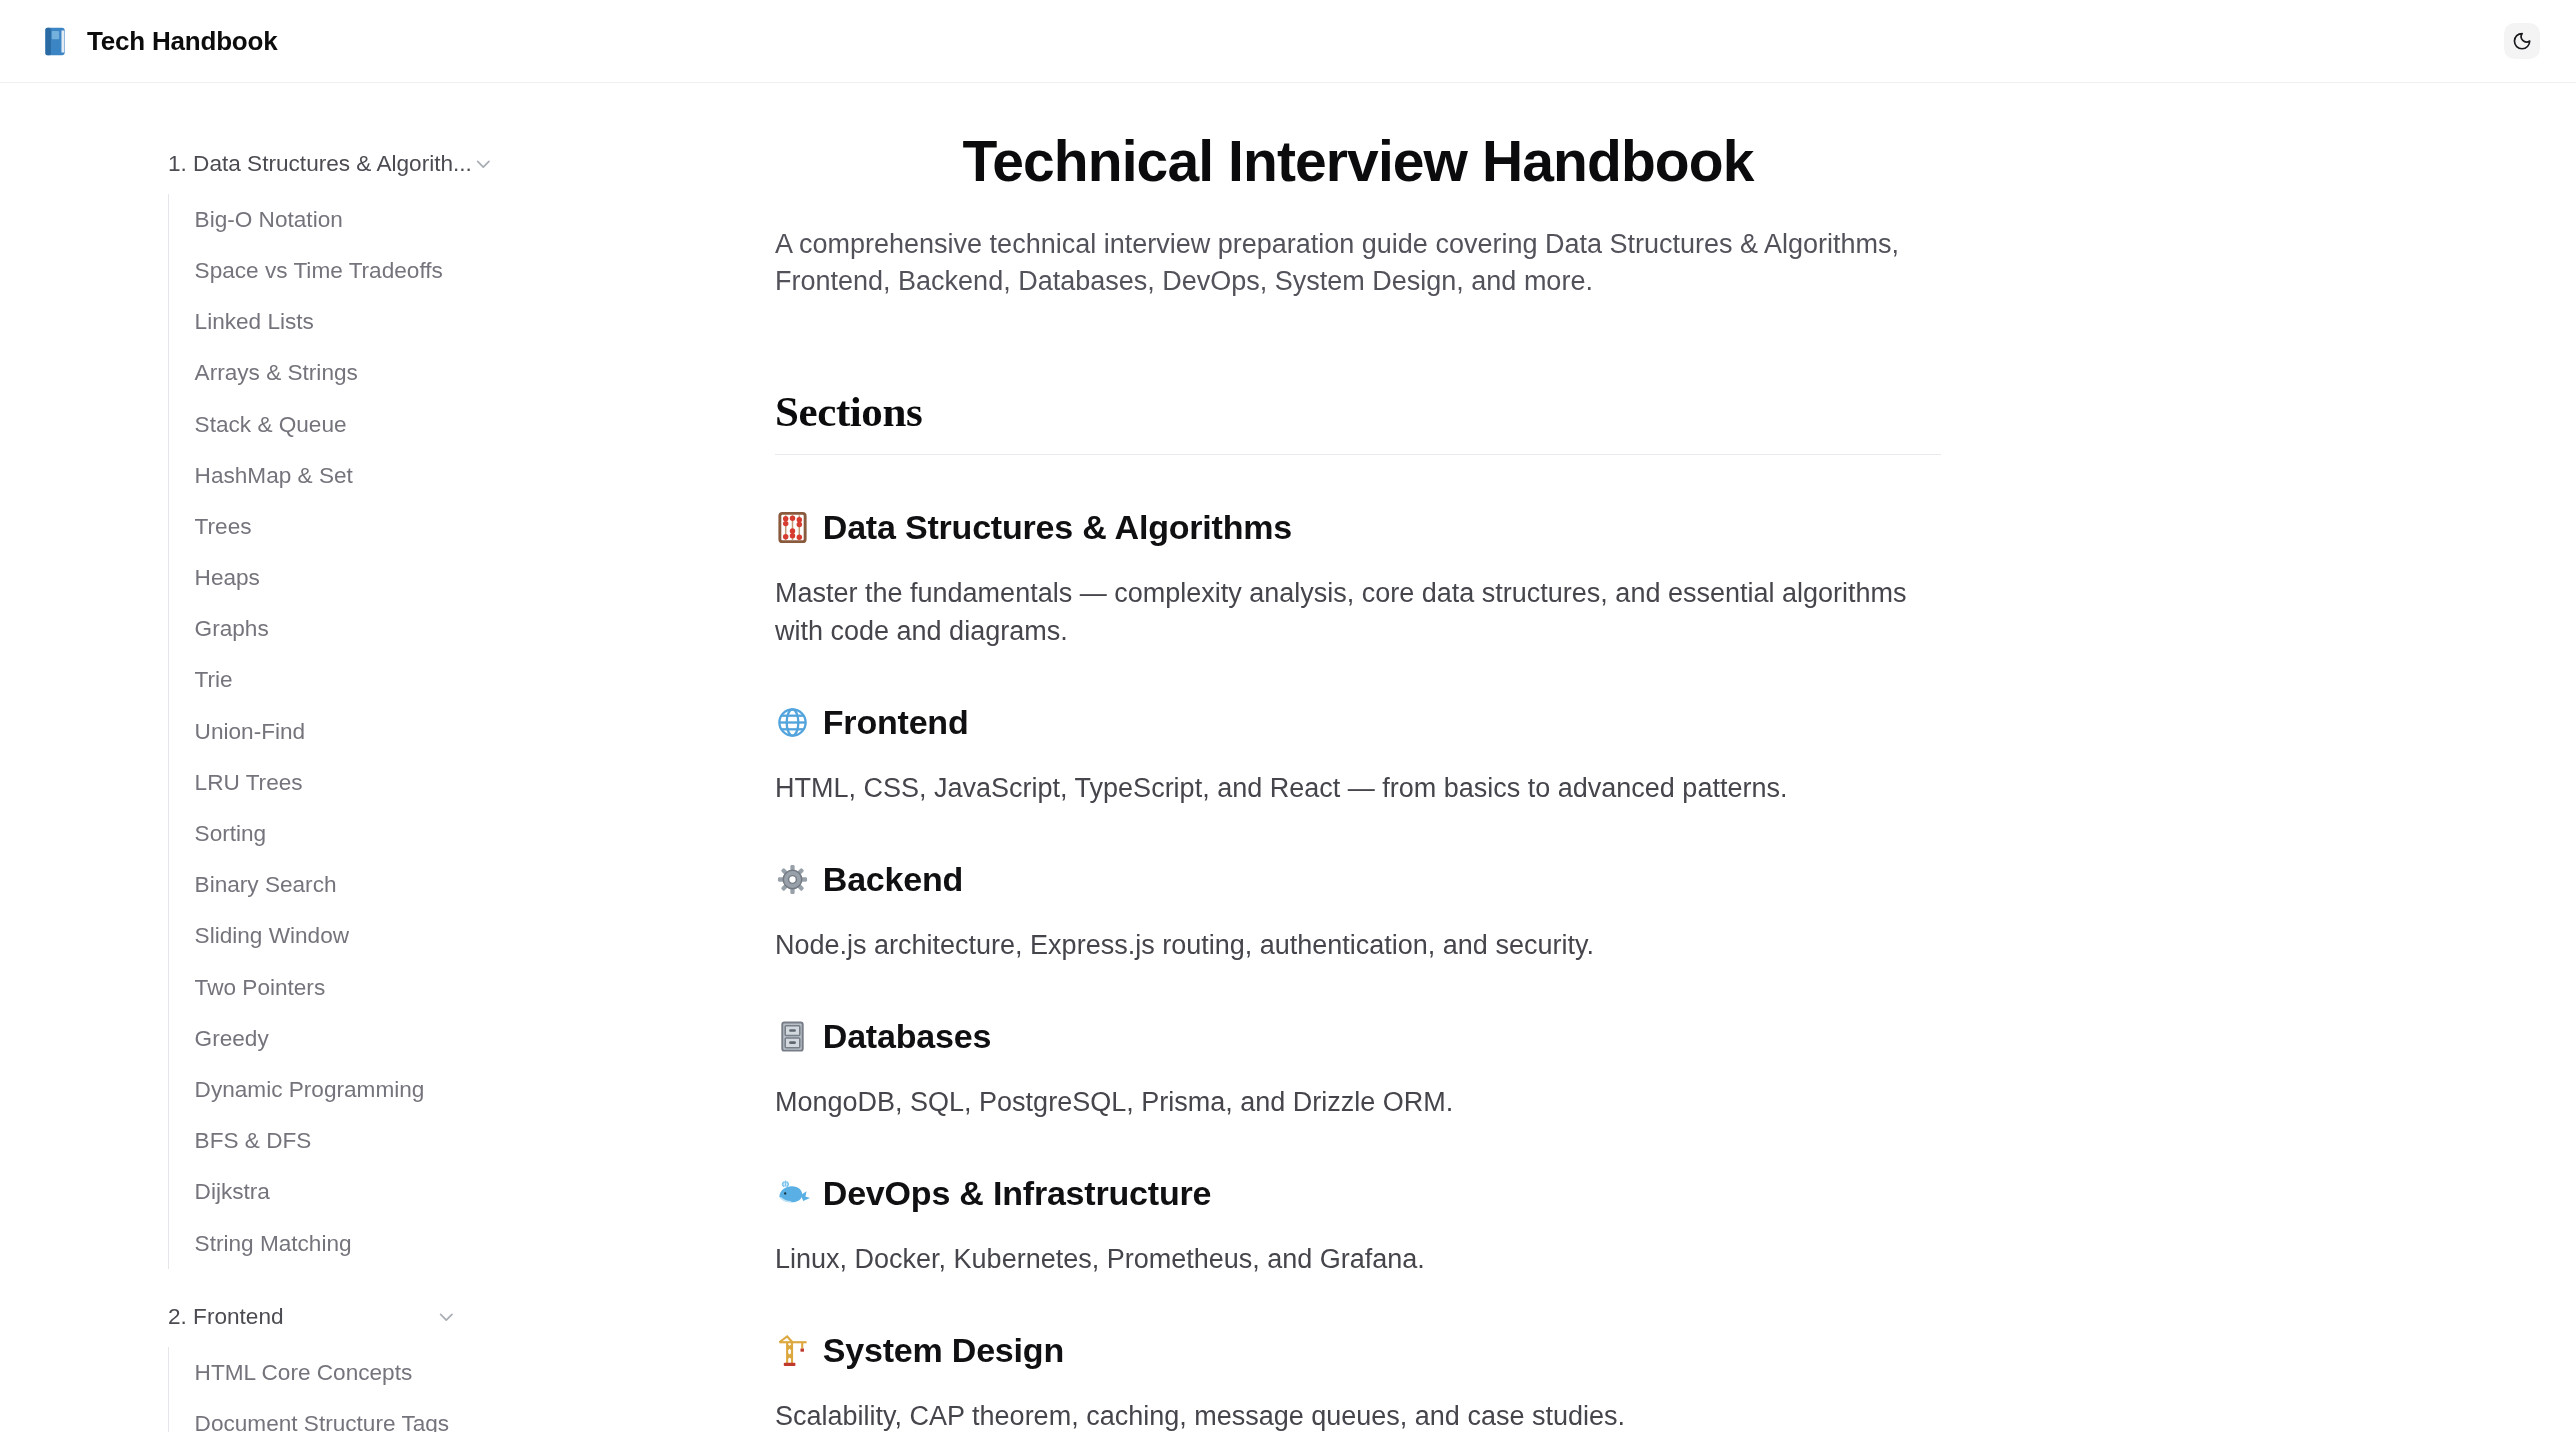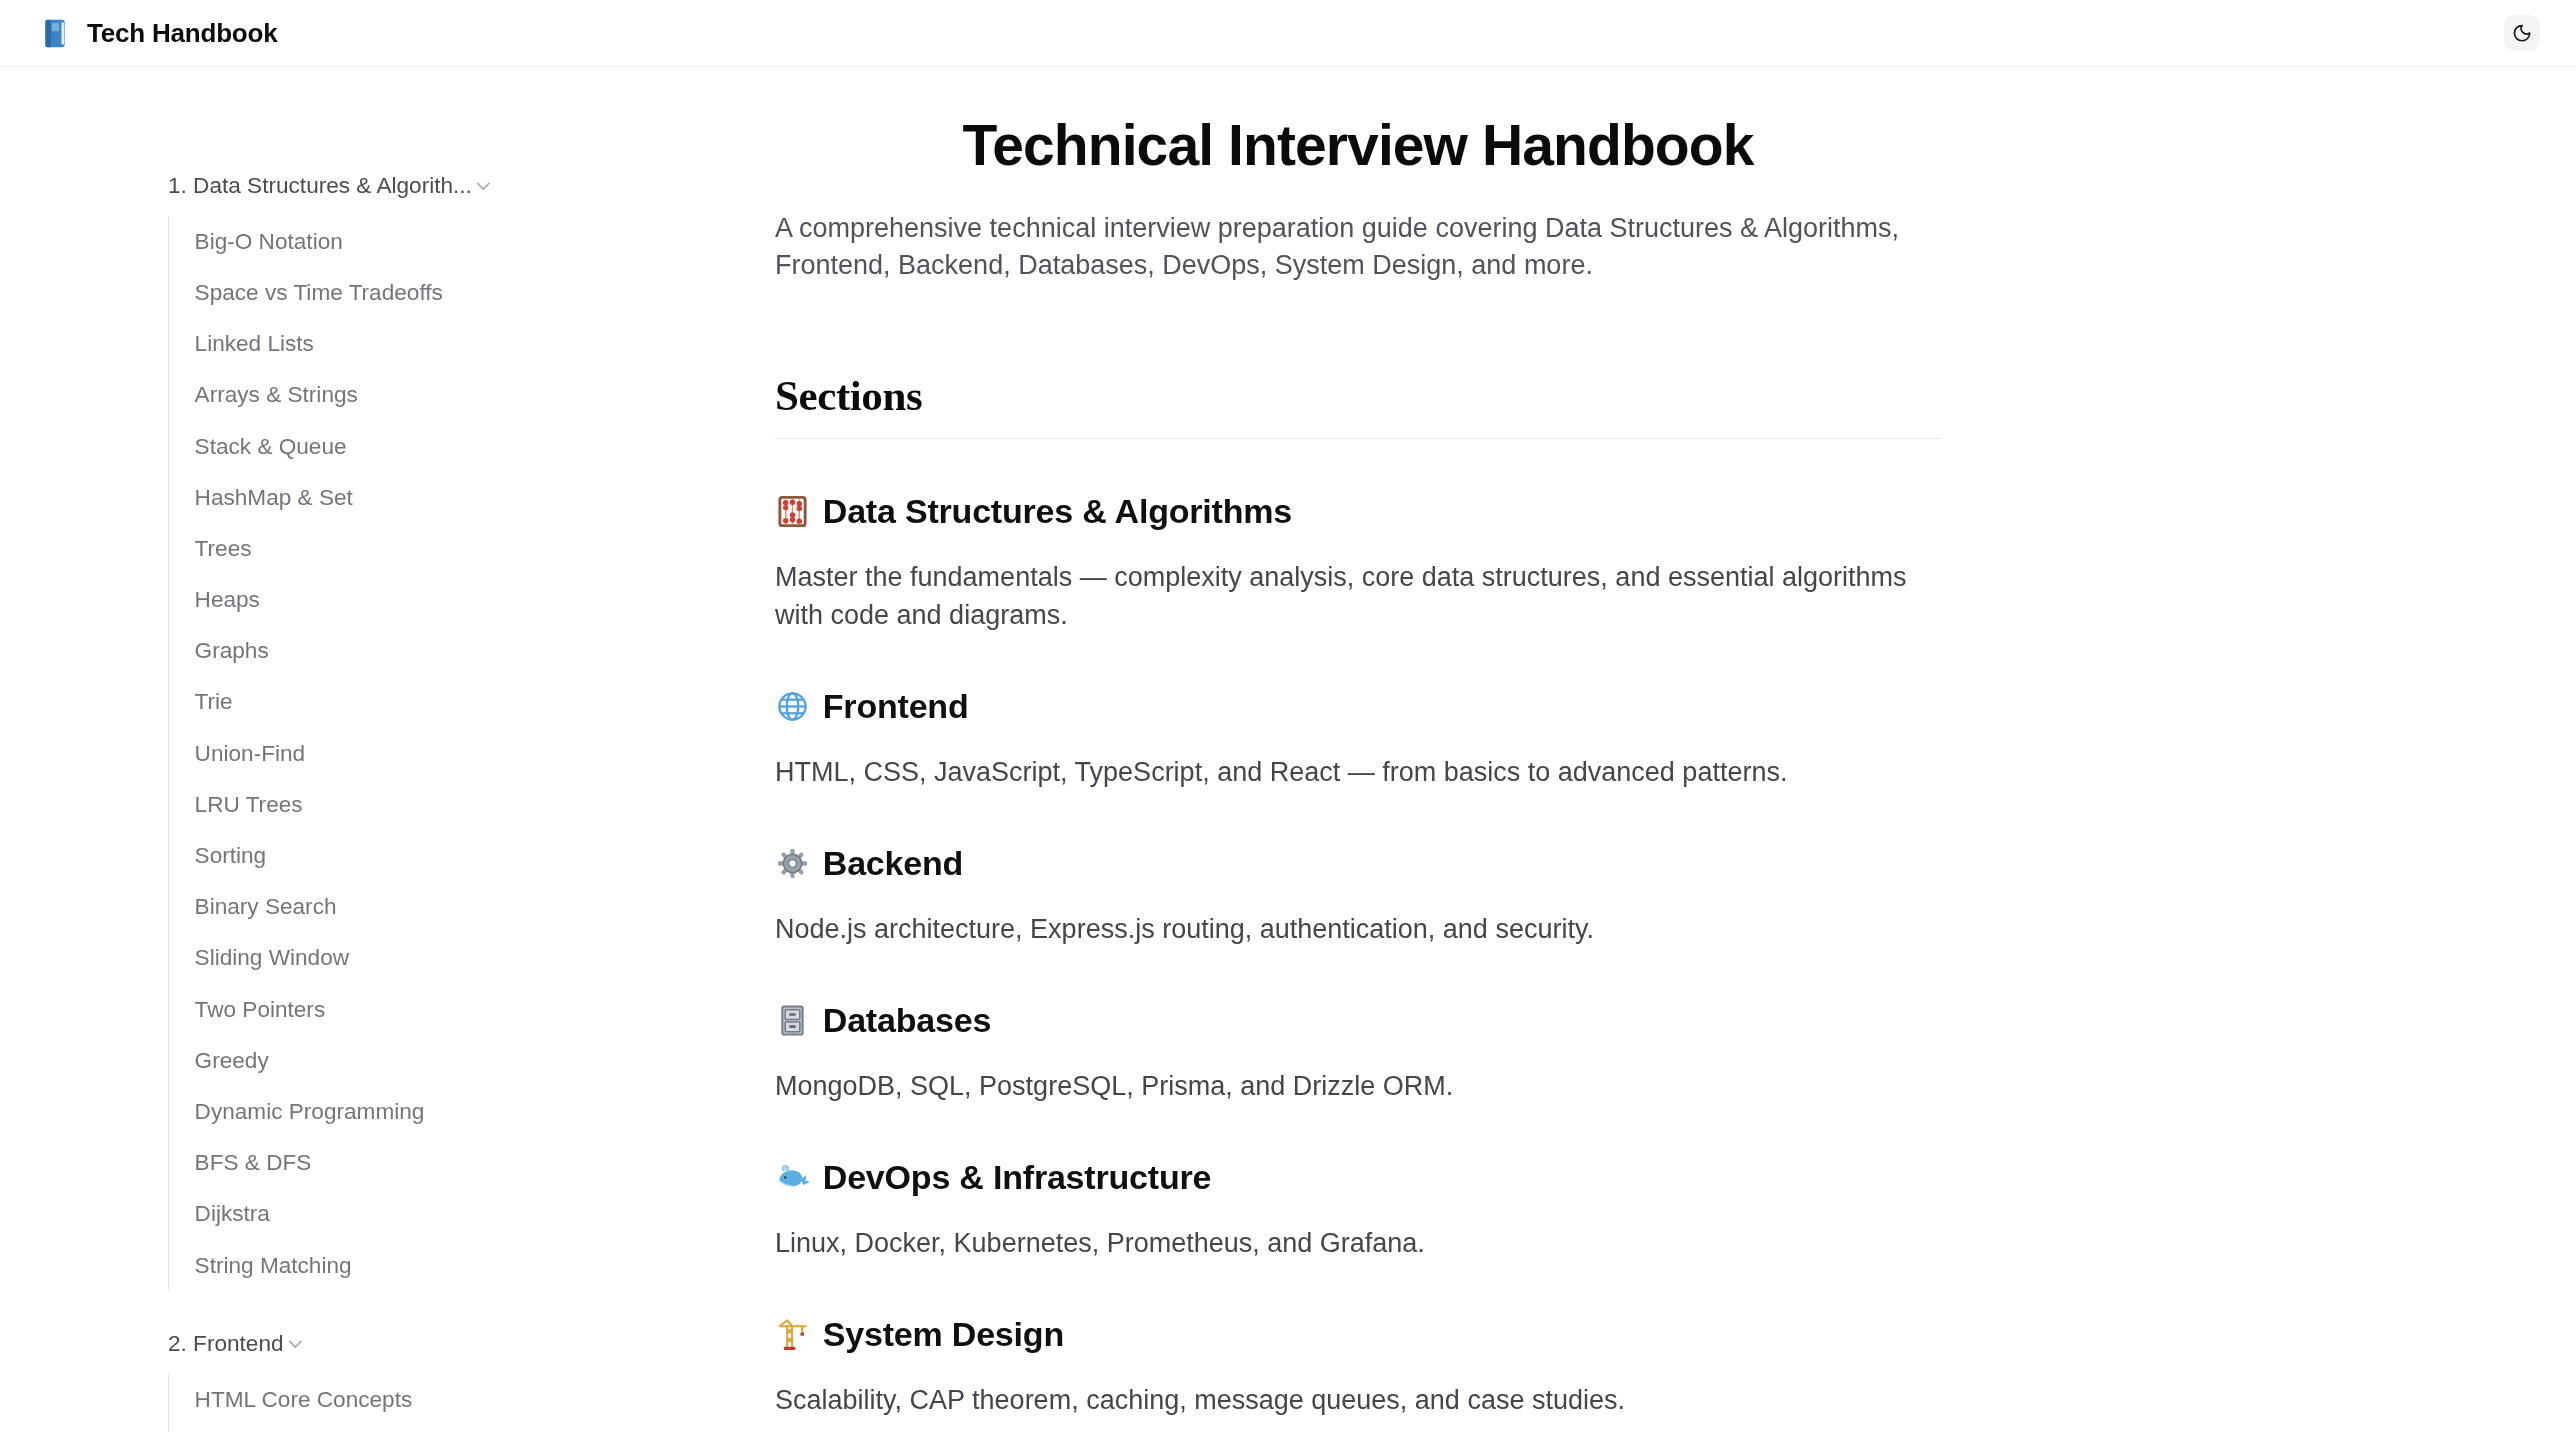--- a/index.html
+++ b/index.html
@@ -5,42 +5,42 @@
   * { box-sizing: border-box; }
   html, body { margin: 0; padding: 0; }
   body {
     width: 2576px; height: 1433px; overflow: hidden;
     background: #ffffff; color: #0c0c0d;
     font-family: "Liberation Sans", sans-serif;
   }
 
   
   header.navbar {
-    height: 67px; display: flex; align-items: center;
+    height: 83px; display: flex; align-items: center;
     padding: 0 36px 0 39px;
     border-bottom: 1.5px solid #eef0f3;
   }
   .logo { display: flex; align-items: center; gap: 15px; cursor: pointer; text-decoration: none; color: #0c0c0d; }
   .logo svg { width: 33px; height: 33px; display: block; }
   .logo .logo-text { font-size: 26px; font-weight: 700; letter-spacing: -0.2px; }
   .theme-btn {
     margin-left: auto; width: 36px; height: 36px; border: none; border-radius: 10.5px;
     background: #f4f4f5; display: flex; align-items: center; justify-content: center; cursor: pointer;
   }
   .theme-btn svg { width: 20.3px; height: 20.3px; color: #1a1a1e; }
 
   
   .layout { display: flex; align-items: flex-start; }
 
   
   aside.sidebar { width: 607px; flex-shrink: 0; padding: 66px 0 0 168px; }
   .sb-section + .sb-section { margin-top: 33px; }
   .sb-row {
-    display: flex; align-items: center; 
-    width: 290px; cursor: pointer; margin-top: 38px;
+    display: flex; align-items: center; justify-content: space-between;
+    width: 290px; cursor: pointer;
   }
   .sb-title { font-size: 22.6px; font-weight: 500; color: #4b4b52; line-height: 30px; white-space: nowrap; }
   .sb-row .chev { width: 22.6px; height: 22.6px; color: #a8acb3; flex-shrink: 0; }
   ul.sb-list { list-style: none; margin: 15px 0 0 0; padding: 0; border-left: 1.5px solid #e4e6ea; }
   li.sb-item {
     font-size: 22.6px; color: #74747c; line-height: 25.6px;
     padding: 12.8px 0 12.8px 25.6px; cursor: pointer; white-space: nowrap;
   }
 
   

